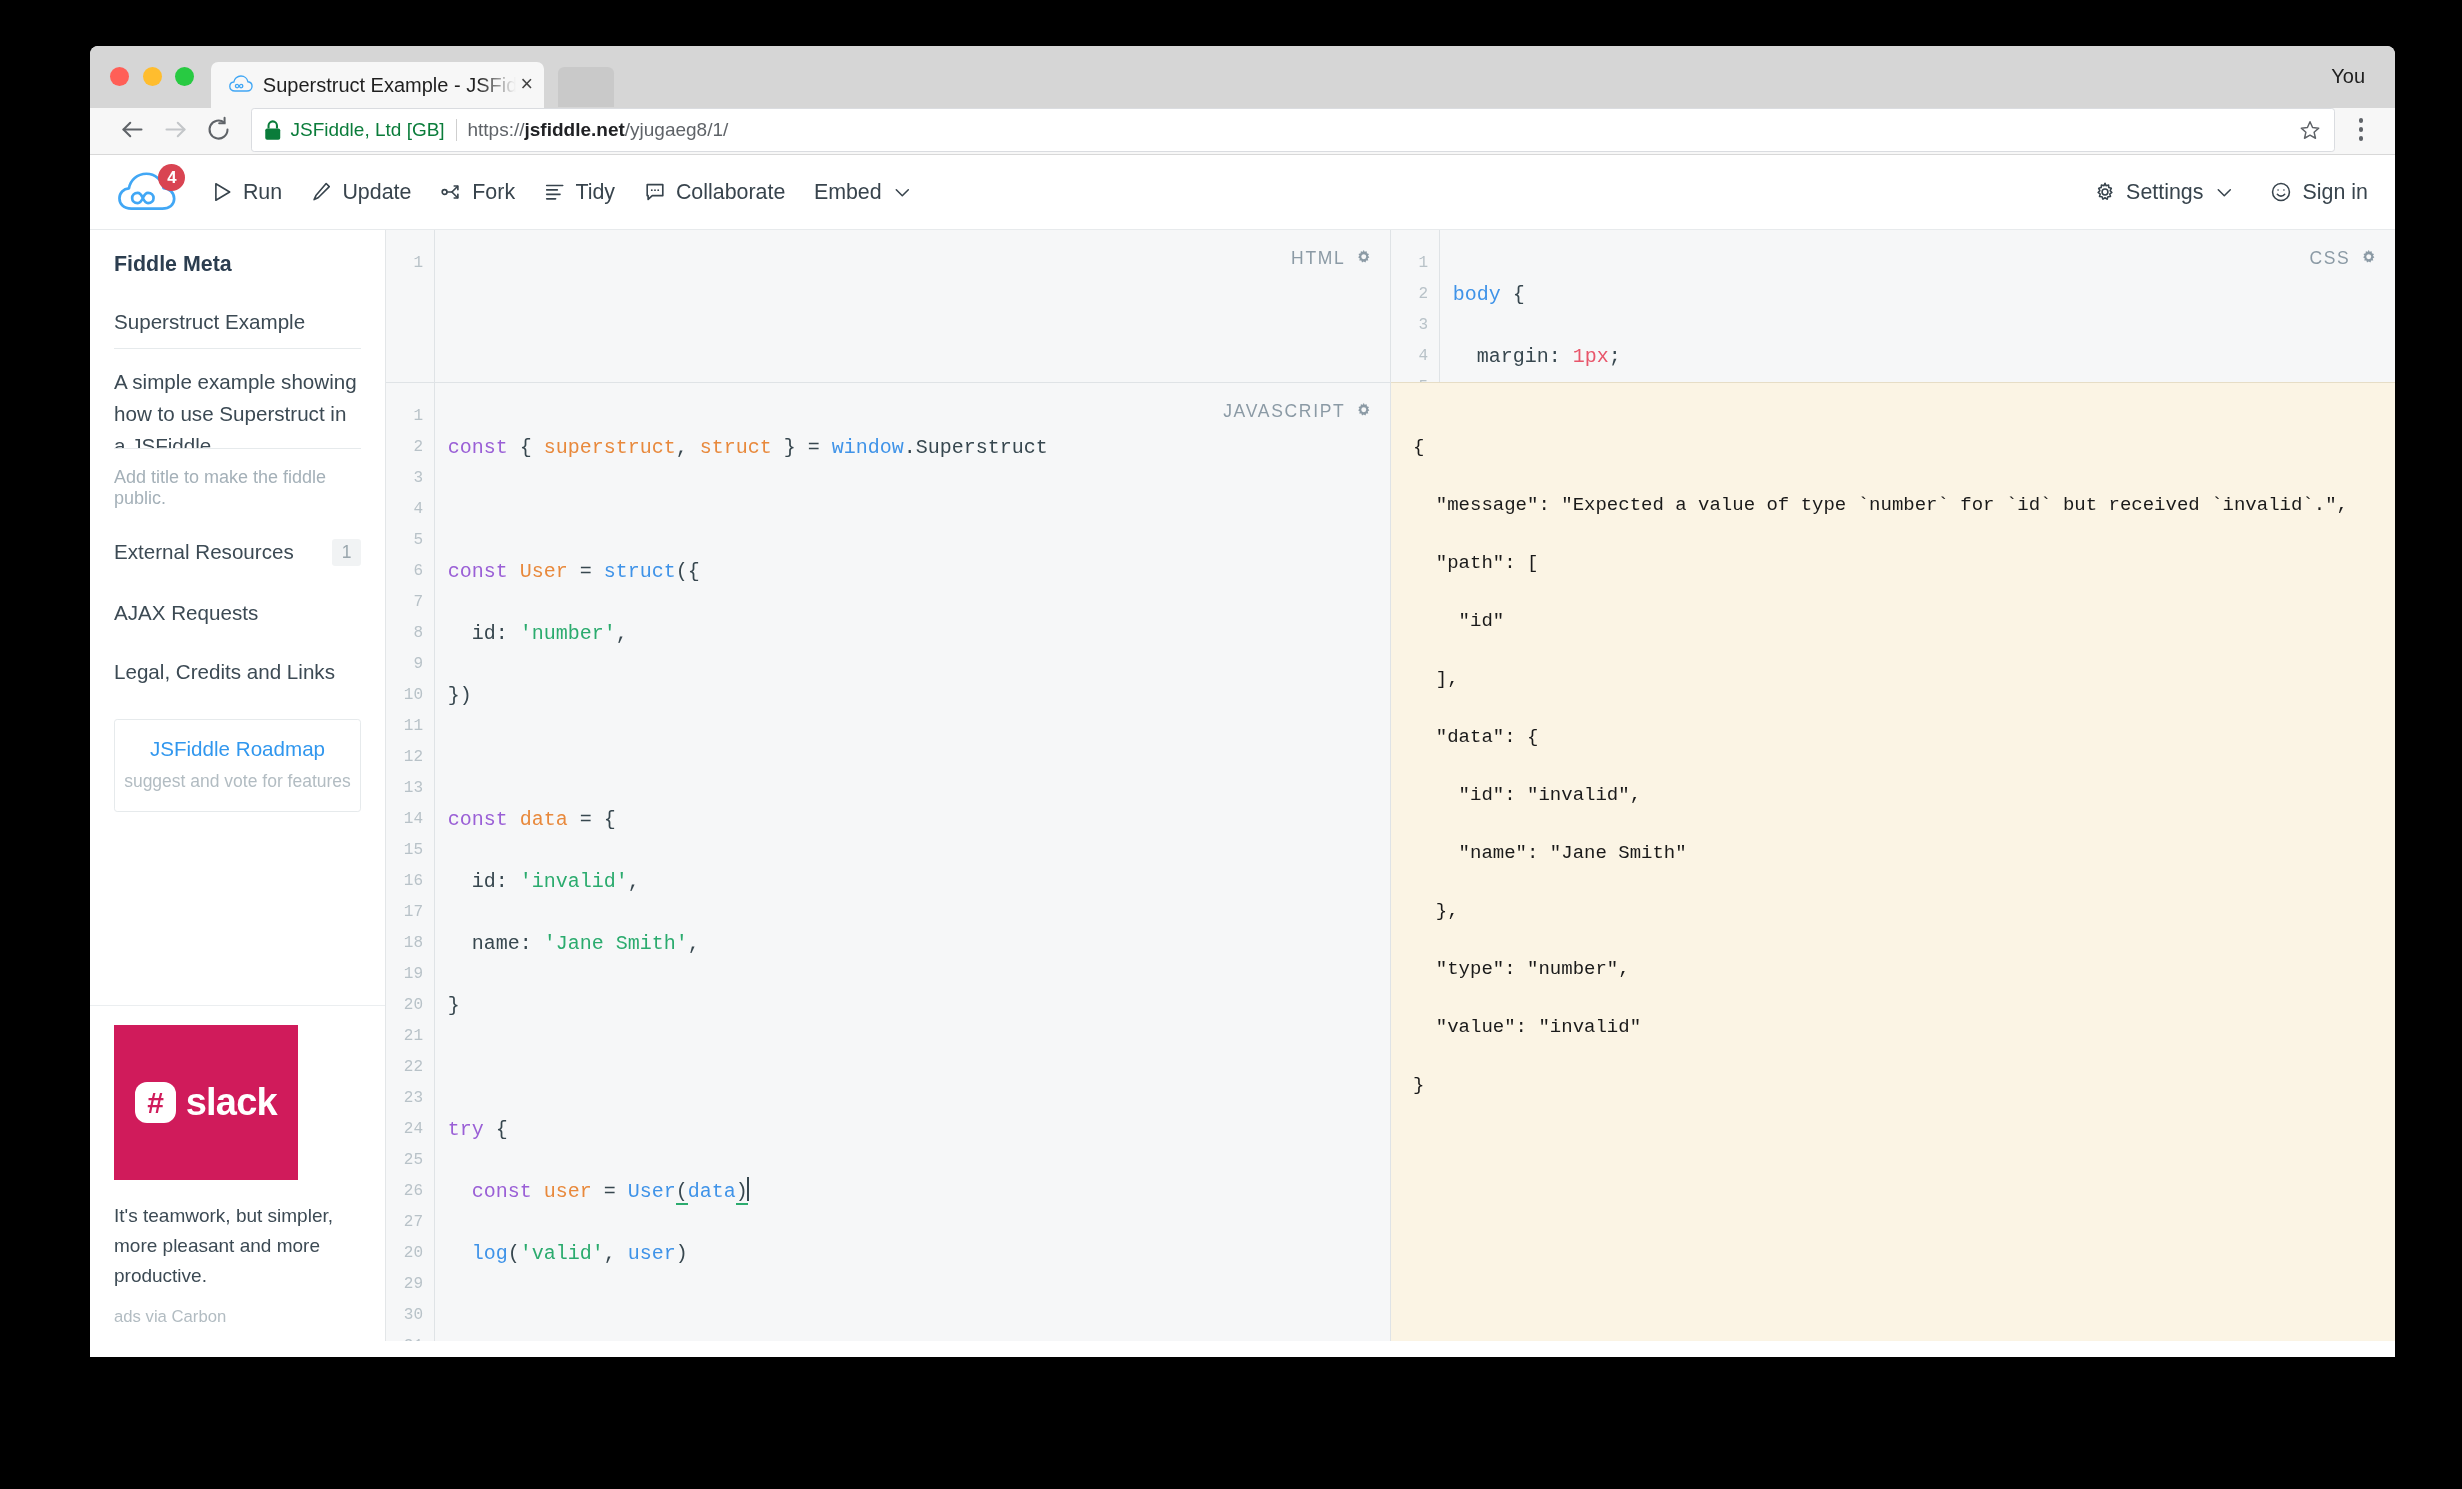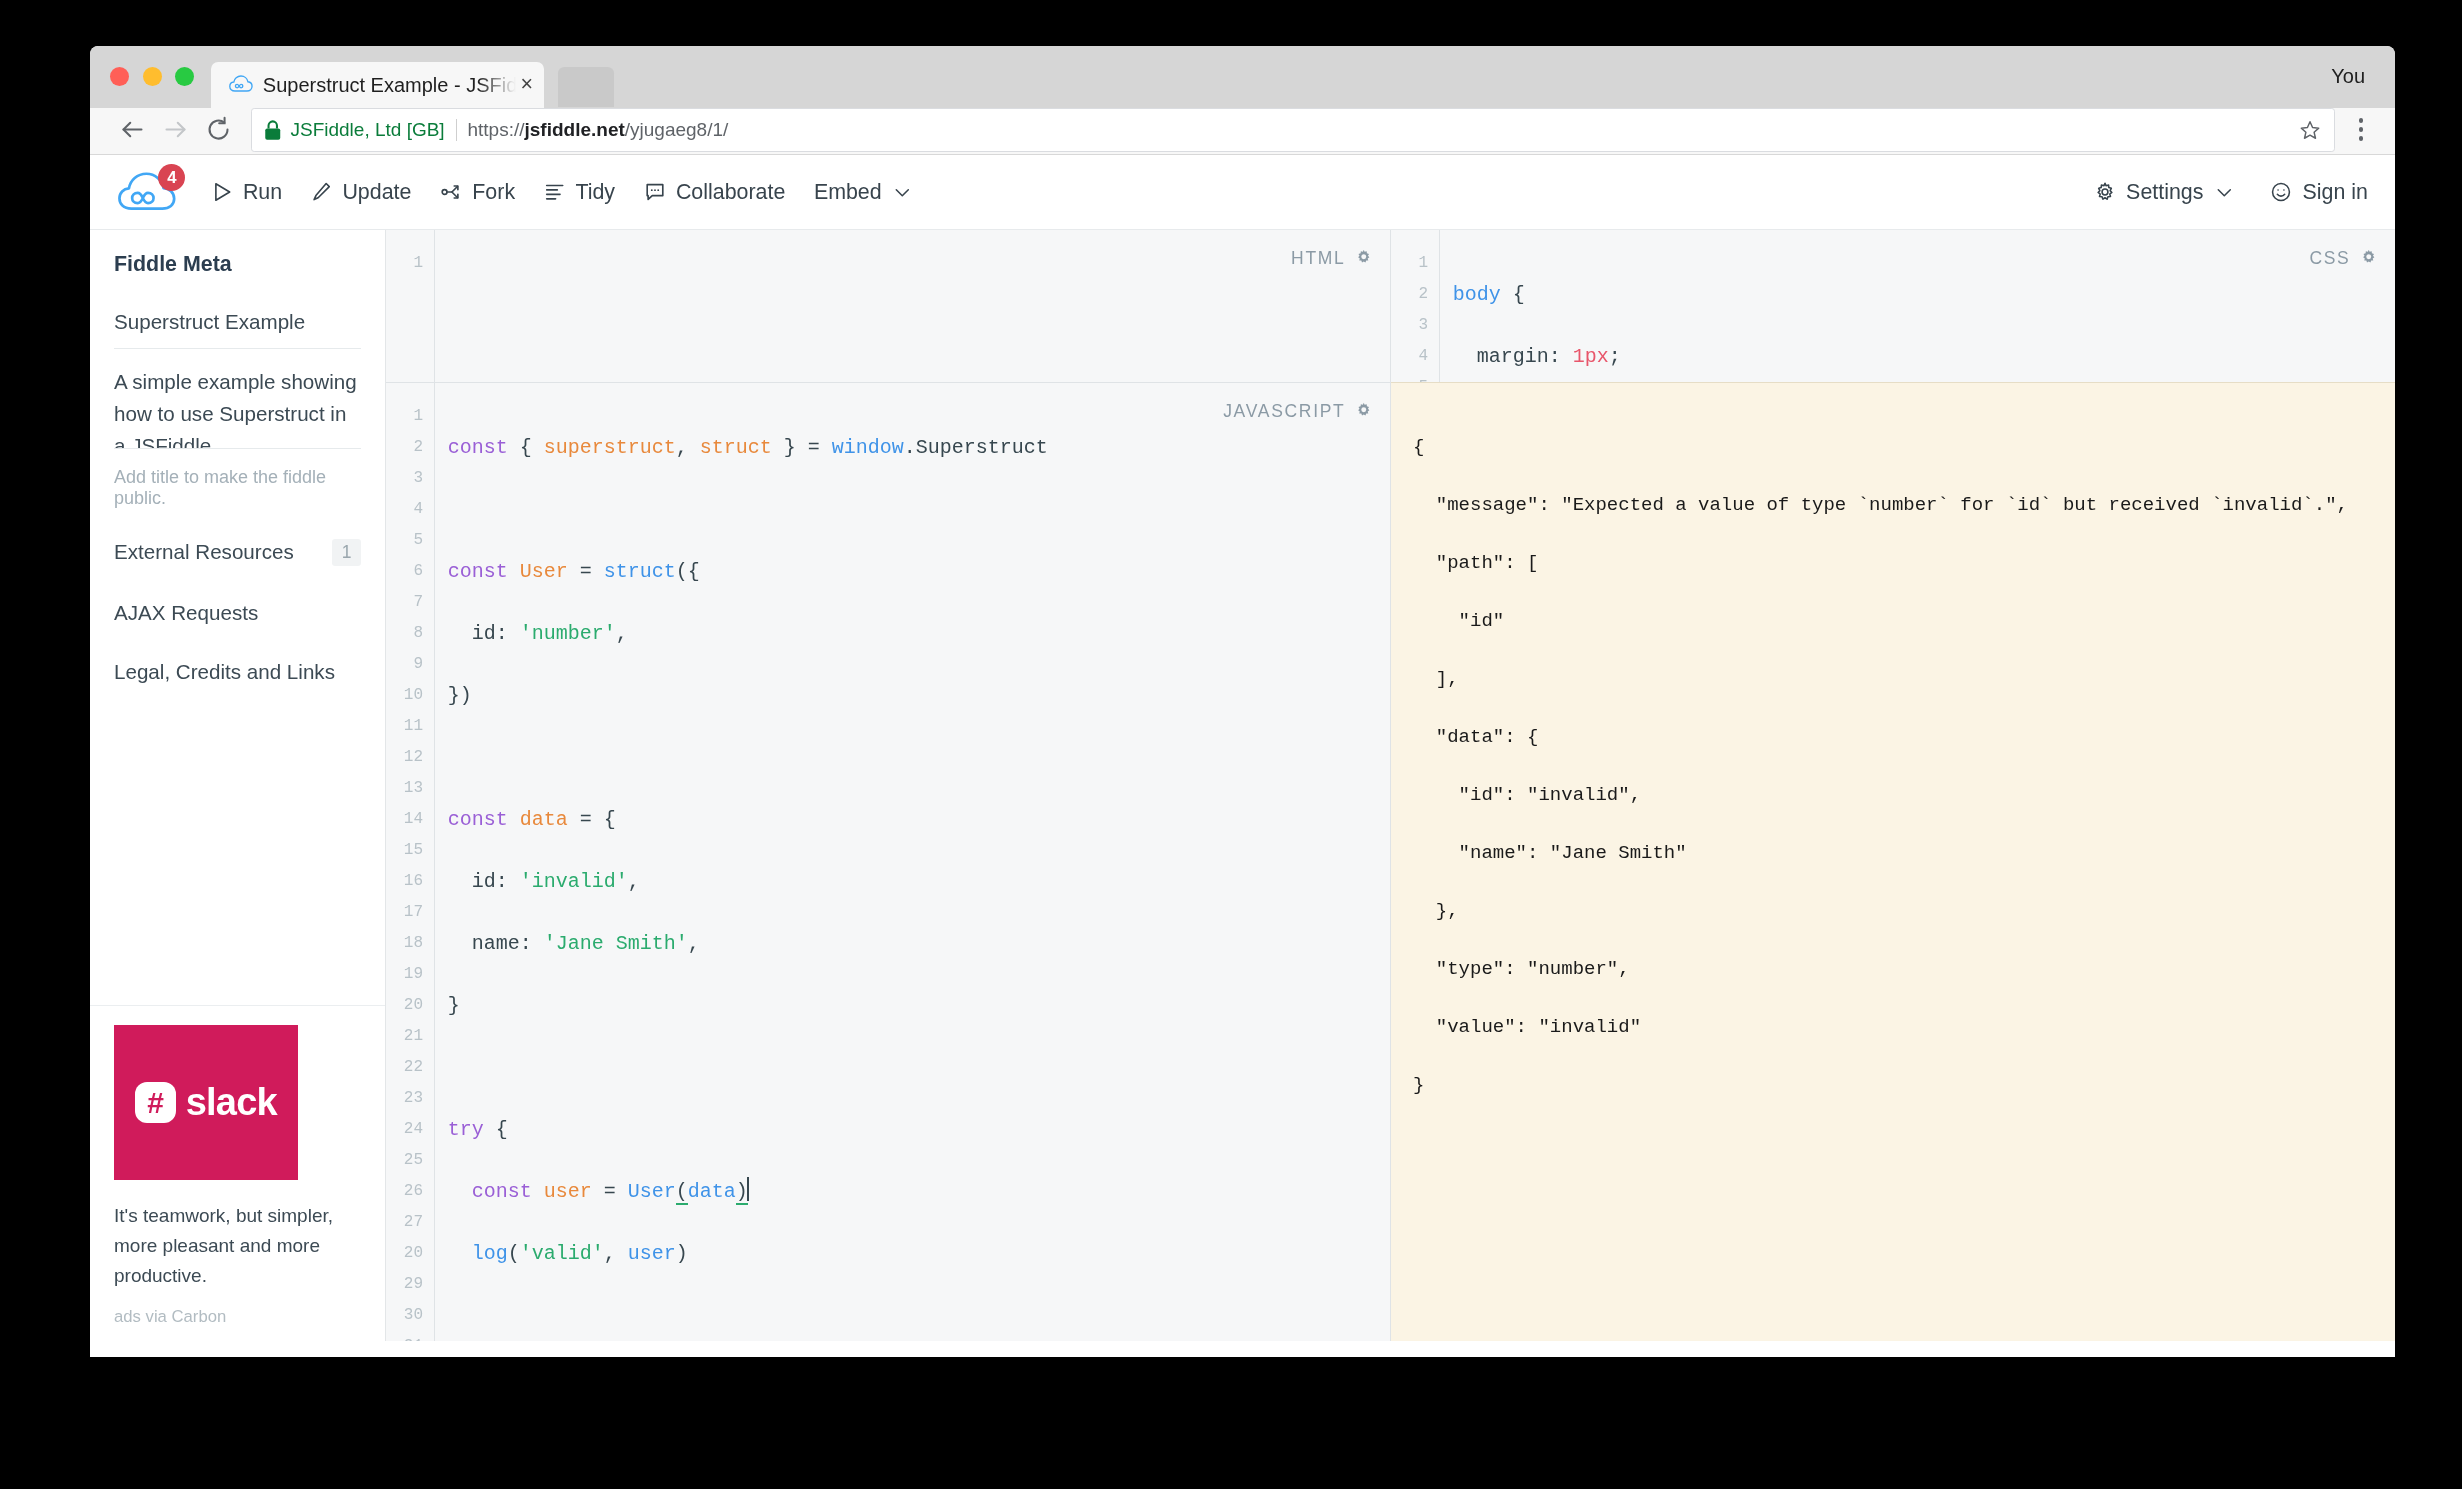--- a/index.html
+++ b/index.html
@@ -452,20 +452,24 @@
           <span>External Resources</span>
           <span class="sb-count">1</span>
         </div>
         <div class="sb-link">
           <span>AJAX Requests</span>
         </div>
         <div class="sb-link">
           <span>Legal, Credits and Links</span>
         </div>
 
+        <div id="roadmap-box">
+          <span class="rm-link">JSFiddle Roadmap</span>
+          <span class="rm-sub">suggest and vote for features</span>
+        </div>
       </div>
 
       <div id="ad">
         <div id="ad-img">
           <span class="slack-mark">#</span>
           <span class="slack-word">slack</span>
         </div>
         <div id="ad-text">It's teamwork, but simpler, more pleasant and more productive.</div>
         <div id="ad-via">ads via Carbon</div>
       </div>

